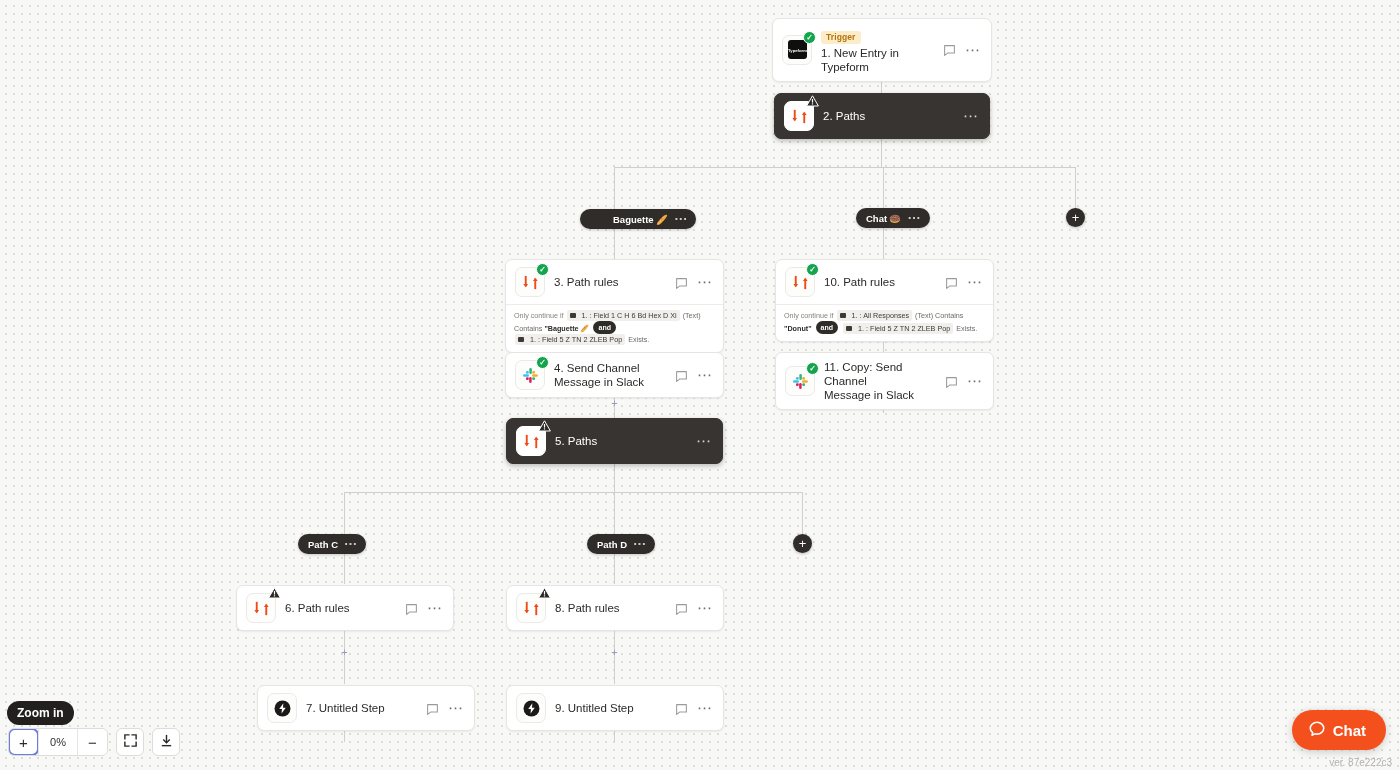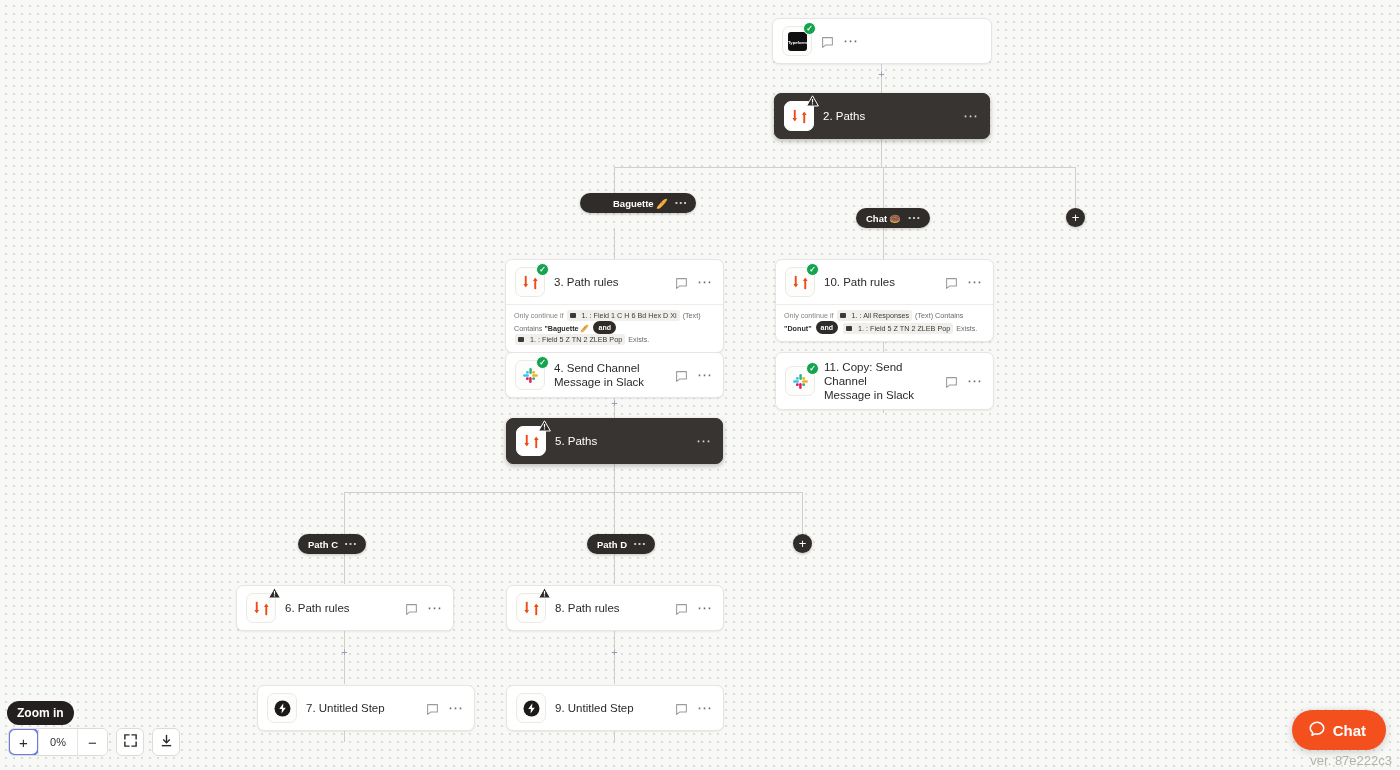--- a/index.html
+++ b/index.html
@@ -200,21 +200,21 @@
     color: #fff;
     border-radius: 22px;
     height: 40px;
     display: flex; align-items: center; gap: 7px;
     padding: 0 20px 0 16px;
     font-size: 15px; font-weight: bold;
     box-shadow: 0 2px 8px rgba(0,0,0,.18);
   }
   #ver {
     position: absolute; right: 8px; bottom: 2px;
-    font-size: 13px; color: #b4b1ab;
+    font-size: 10px; color: #b4b1ab;
   }
 </style>
 </head>
 <body>
 
 <div id="canvas">
 
   <div class="edge v" style="left:881px; top:56px; height:38px;"></div>
   <div class="plusmark" style="left:877px; top:70px;">+</div>
 
@@ -255,20 +255,24 @@
 
   <div class="node" style="left:772px; top:18px; width:220px;">
     <div class="row">
       <div class="ico-wrap">
         <svg width="19" height="19" viewBox="0 0 19 19" aria-hidden="true">
           <rect x="0" y="0" width="19" height="19" rx="3" fill="#0f0f0f"></rect>
           <text x="9.5" y="12" font-size="4.2" fill="#ffffff" text-anchor="middle" font-family="Liberation Sans, sans-serif" font-weight="bold">Typeform</text>
         </svg>
         <span class="badge ok">✓</span>
       </div>
+      <div class="titlewrap">
+        <span class="trigger-tag">Trigger</span>
+        <div class="title">1. New Entry in Typeform</div>
+      </div>
       <div class="acts">
         <span class="cmt">
           <svg width="13" height="13" viewBox="0 0 16 16">
               <path d="M2 2h12v9H6l-4 3z" fill="none" stroke="#4a4845" stroke-width="1.3" stroke-linejoin="round"></path>
             </svg>
         </span>
         <span class="dots">⋯</span>
       </div>
     </div>
   </div>
@@ -292,21 +296,21 @@
       </div>
       <div class="titlewrap">
         <div class="title">2. Paths</div>
       </div>
       <div class="acts">
         <span class="dots">⋯</span>
       </div>
     </div>
   </div>
 
-  <div class="pill" style="left:580px; top:193px;padding-left:33px;">
+  <div class="pill" style="left:580px; top:209px;padding-left:33px;">
     <span>Baguette 🥖</span>
     <span class="dots">⋯</span>
   </div>
   <div class="pill" style="left:856px; top:208px;">
     <span>Chat 🍩</span>
     <span class="dots">⋯</span>
   </div>
   <div class="addcirc" style="left:1066px; top:208px;">
     <span>+</span>
   </div>

